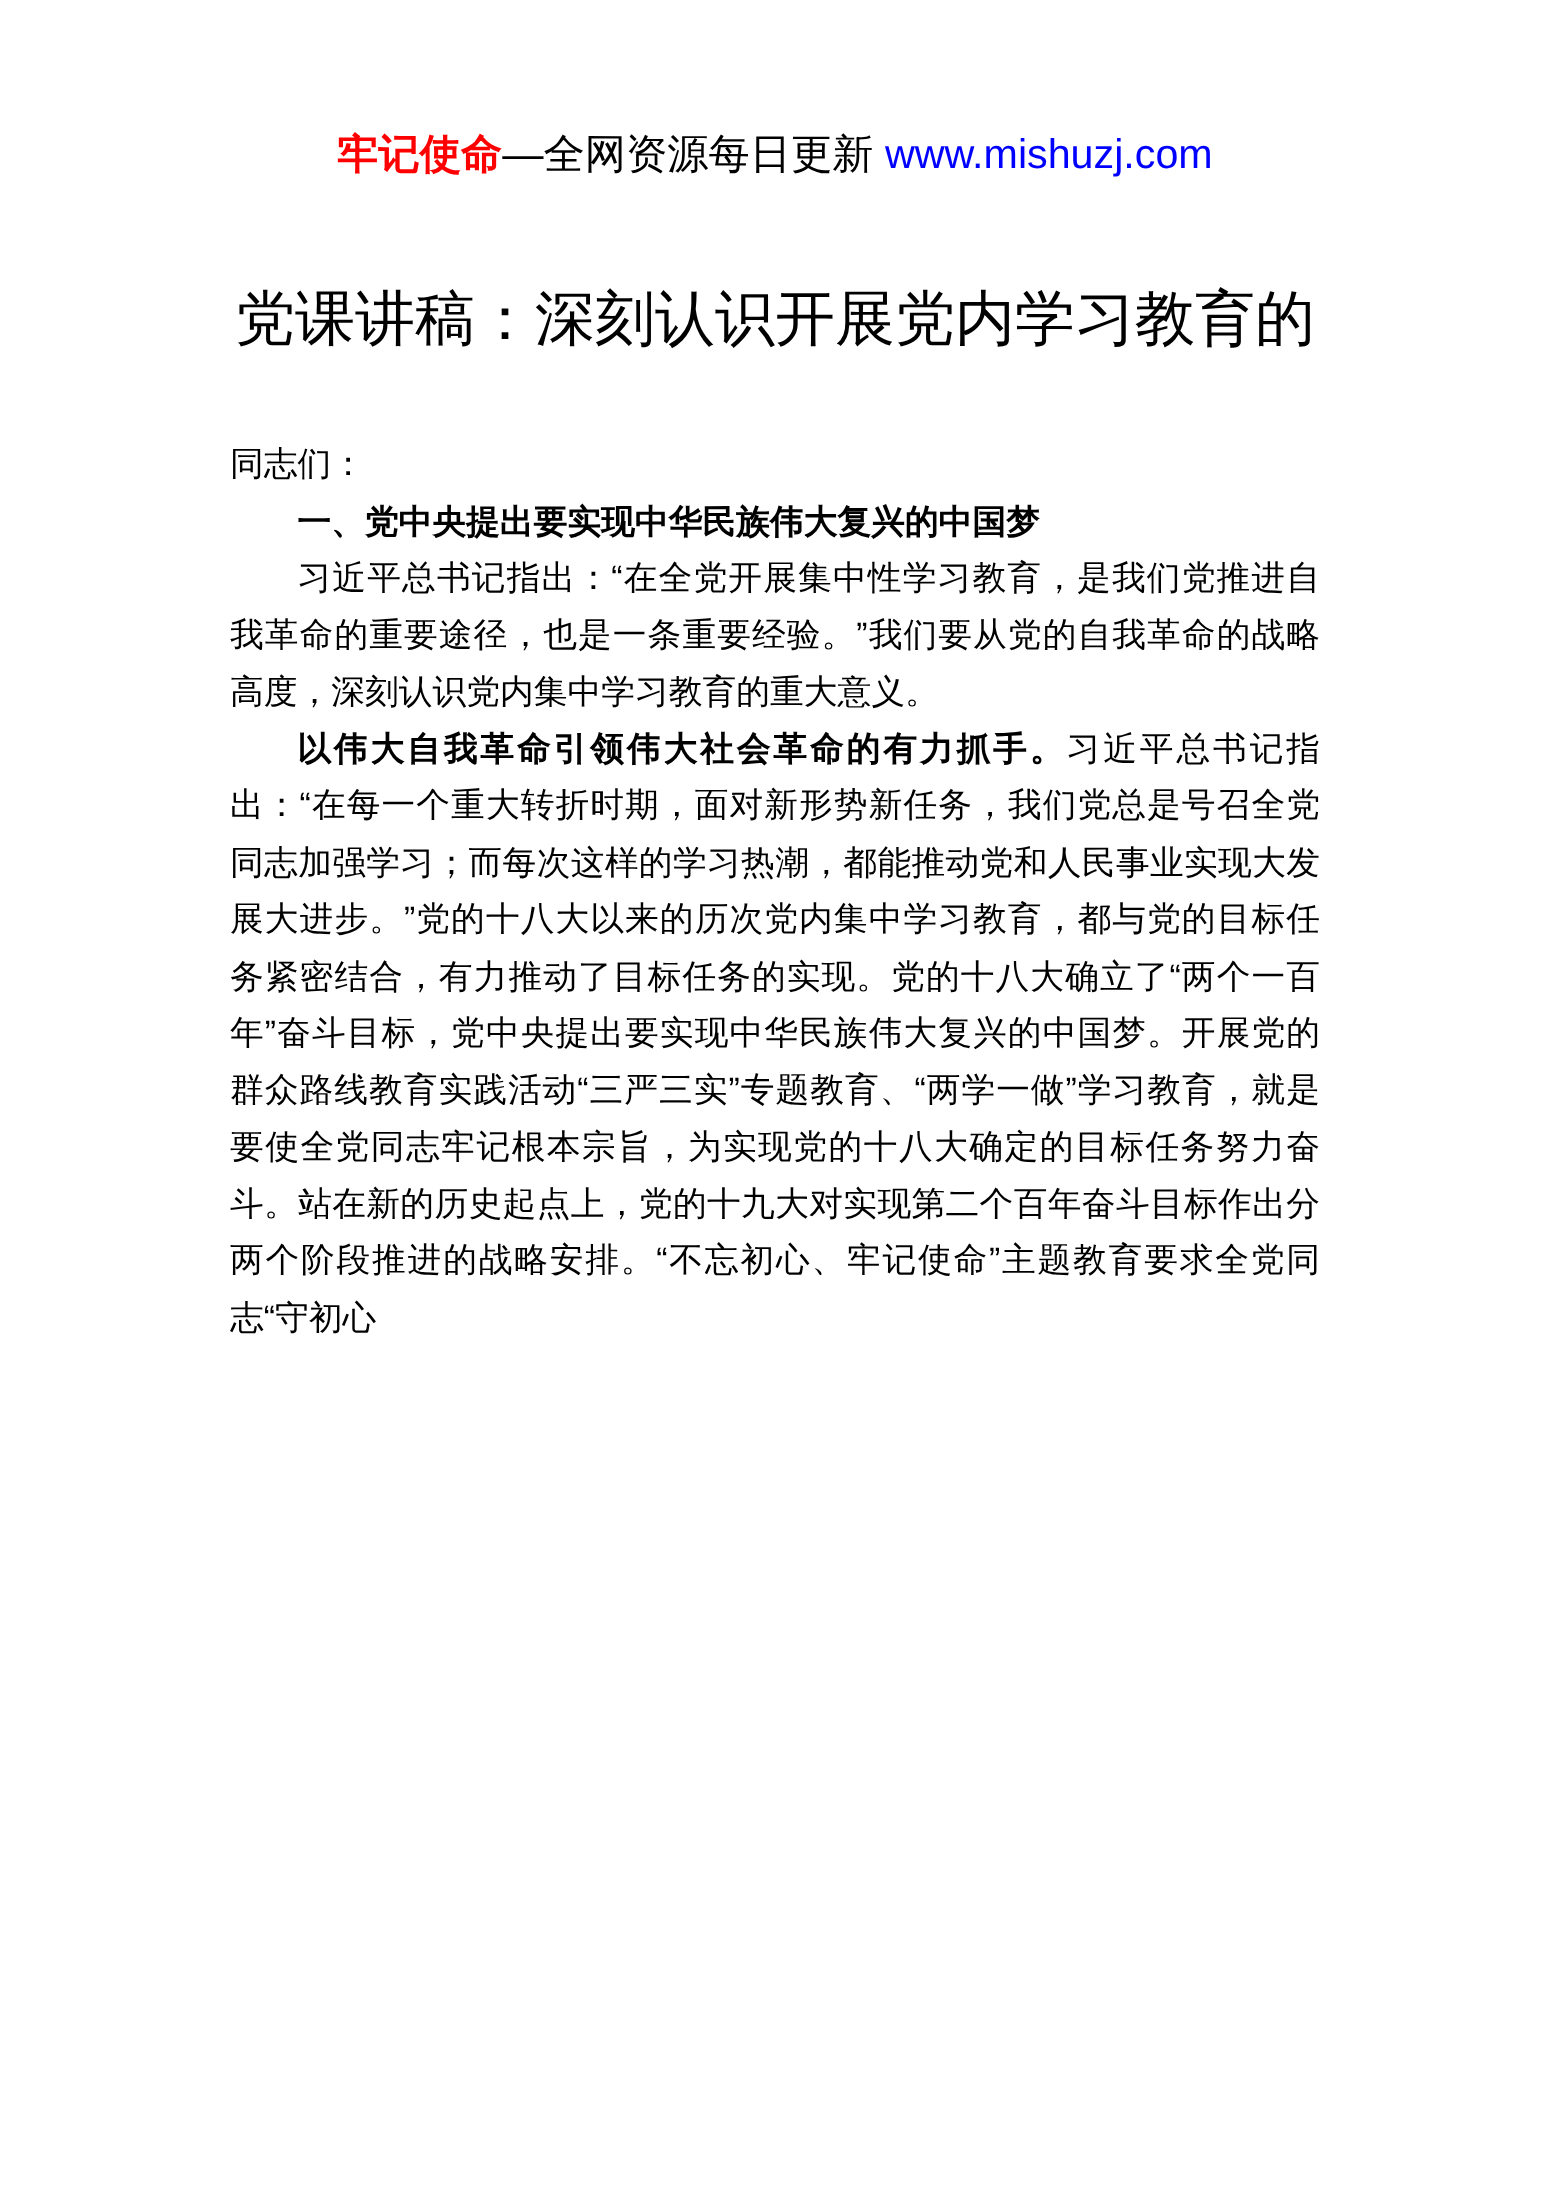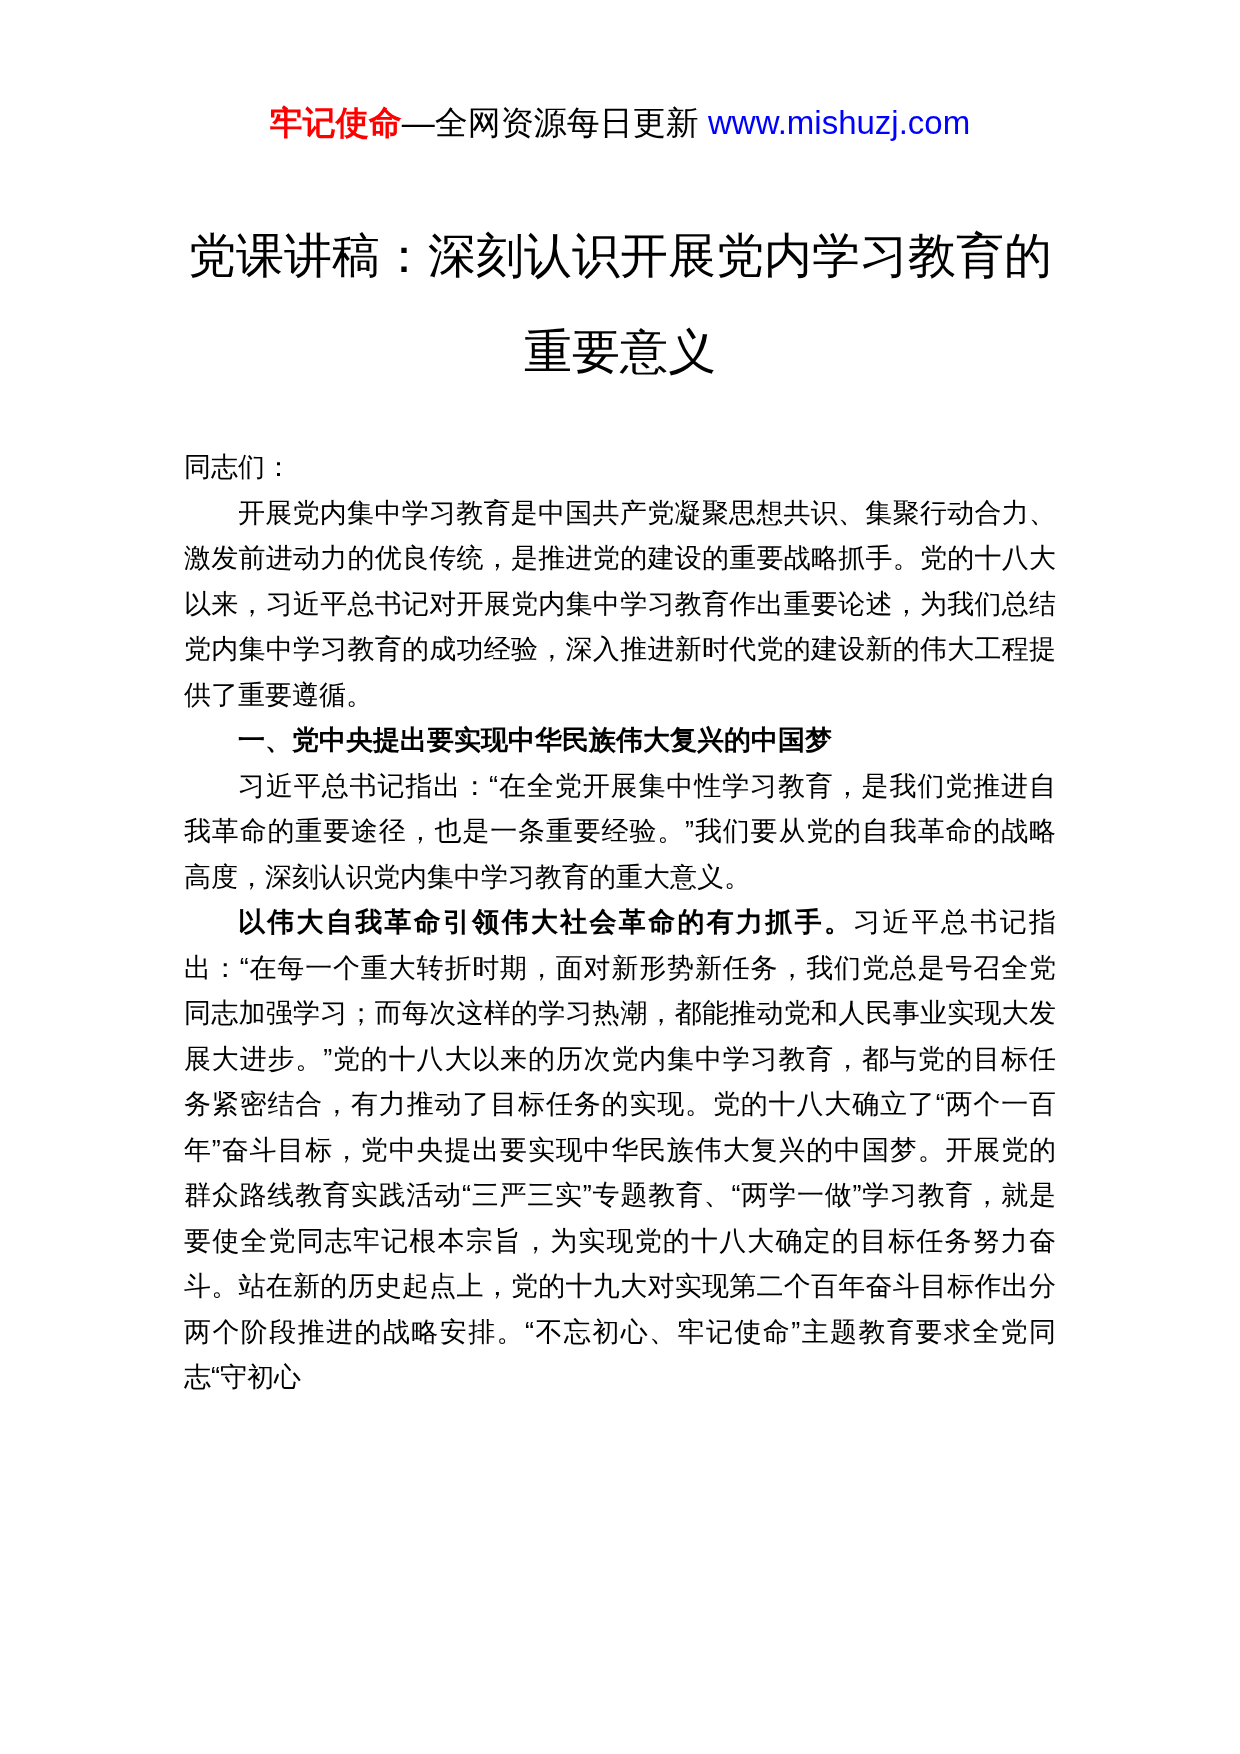--- a/index.html
+++ b/index.html
@@ -75,27 +75,25 @@
 <body>
 
 <div class="page">
 
   <div class="doc-header">
     <span class="site-name">牢记使命</span><span class="tagline">—全网资源每日更新 </span><span class="site-url">www.mishuzj.com</span>
   </div>
 
   <h1 class="doc-title">
     <span class="title-line">党课讲稿：深刻认识开展党内学习教育的</span>
-    <span class="title-line">重要意义</span>
   </h1>
 
   <div class="doc-body">
     <p class="no-indent">同志们：</p>
 
-    <p>开展党内集中学习教育是中国共产党凝聚思想共识、集聚行动合力、激发前进动力的优良传统，是推进党的建设的重要战略抓手。党的十八大以来，习近平总书记对开展党内集中学习教育作出重要论述，为我们总结党内集中学习教育的成功经验，深入推进新时代党的建设新的伟大工程提供了重要遵循。</p>
 
     <p class="bold">一、党中央提出要实现中华民族伟大复兴的中国梦</p>
 
     <p>习近平总书记指出：“在全党开展集中性学习教育，是我们党推进自我革命的重要途径，也是一条重要经验。”我们要从党的自我革命的战略高度，深刻认识党内集中学习教育的重大意义。</p>
 
     <p><span class="bold">以伟大自我革命引领伟大社会革命的有力抓手。</span><span>习近平总书记指出：“在每一个重大转折时期，面对新形势新任务，我们党总是号召全党同志加强学习；而每次这样的学习热潮，都能推动党和人民事业实现大发展大进步。”党的十八大以来的历次党内集中学习教育，都与党的目标任务紧密结合，有力推动了目标任务的实现。党的十八大确立了“两个一百年”奋斗目标，党中央提出要实现中华民族伟大复兴的中国梦。开展党的群众路线教育实践活动“三严三实”专题教育、“两学一做”学习教育，就是要使全党同志牢记根本宗旨，为实现党的十八大确定的目标任务努力奋斗。站在新的历史起点上，党的十九大对实现第二个百年奋斗目标作出分两个阶段推进的战略安排。“不忘初心、牢记使命”主题教育要求全党同志“守初心</span></p>
   </div>
 
 </div>
 

